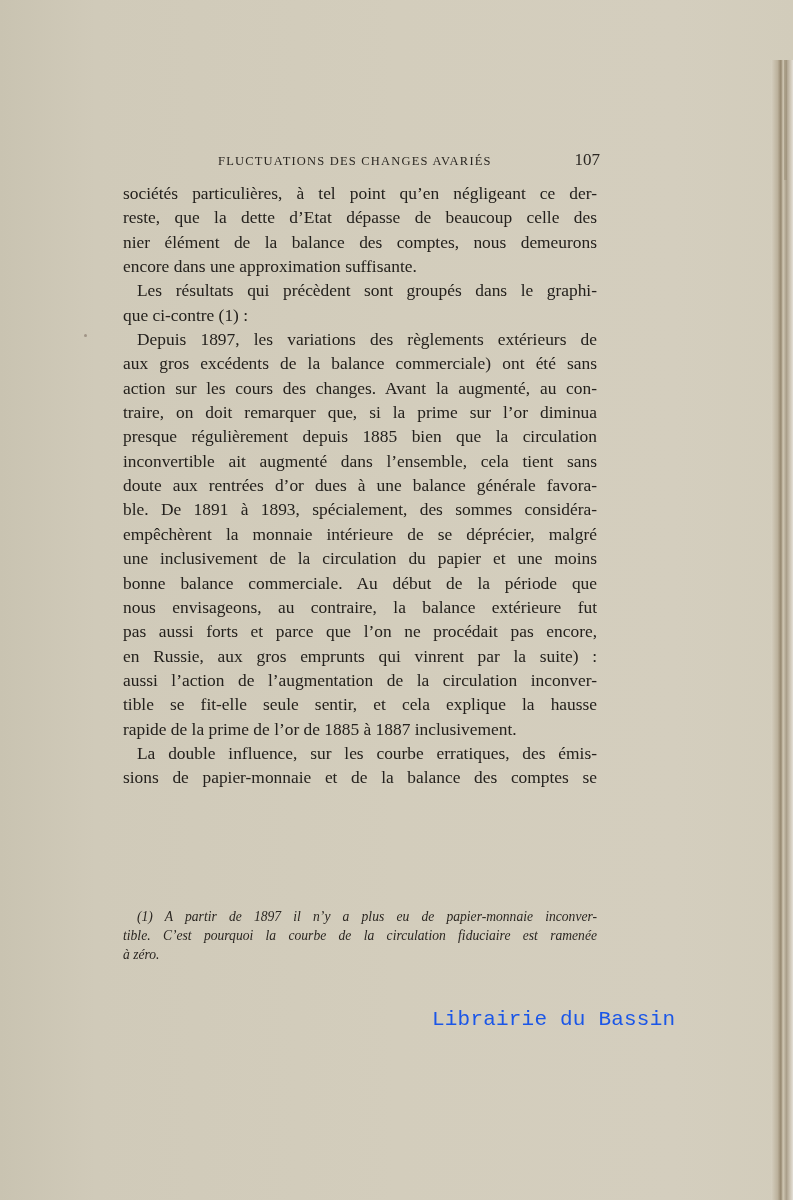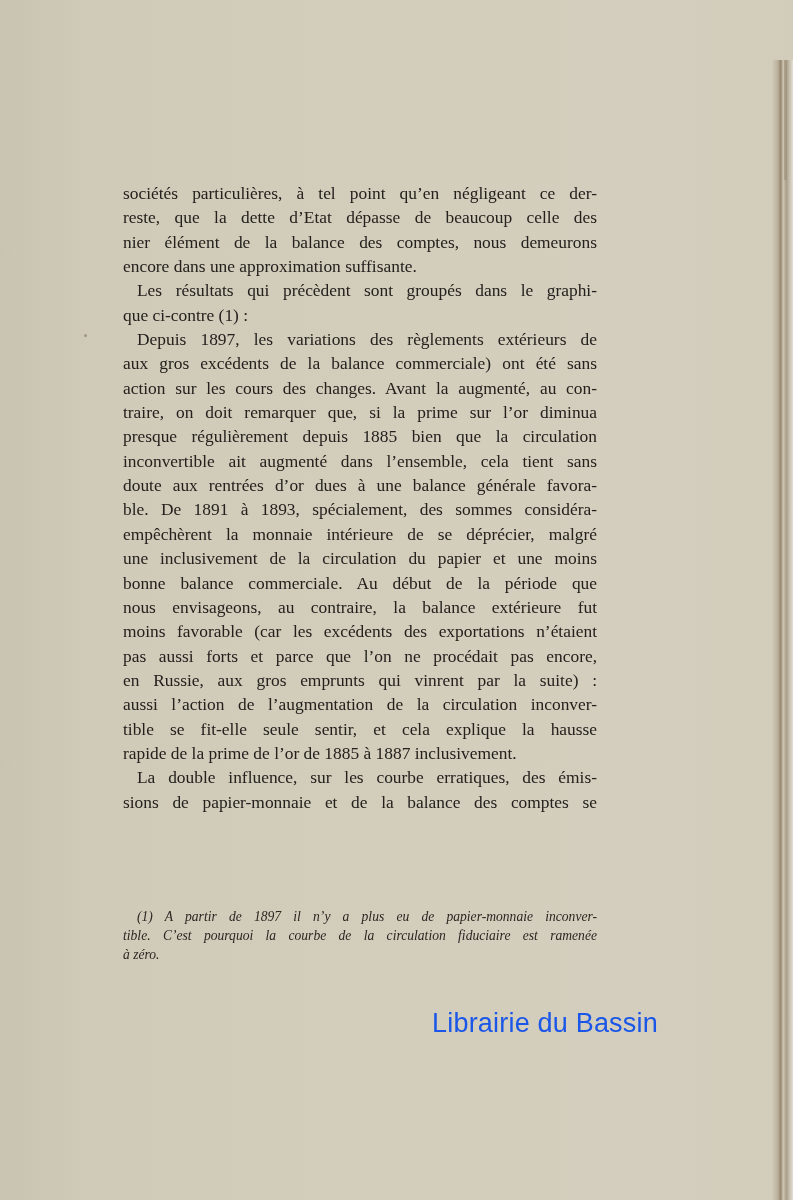--- a/index.html
+++ b/index.html
@@ -100,22 +100,22 @@
       color: #2a2621;
       font-style: italic;
     }
     .footnote .line {
       height: 19px;
     }
     .watermark {
       position: absolute;
       left: 432px;
       top: 1008px;
-      font-family: Liberation Sans, sans-serif;
-      font-size: 27px;
+      font-family: Liberation Mono, monospace;
+      font-size: 21px;
       color: #1a56e8;
       letter-spacing: 0.2px;
     }
     .speck {
       position: absolute;
       width: 3px;
       height: 3px;
       border-radius: 50%;
       background: #8c7d70;
       opacity: 0.7;
@@ -123,41 +123,44 @@
   </style>
 </head>
 <body>
 
 <div class="page">
   <div class="page-edge"></div>
   <div class="page-edge-top"></div>
 
   <span class="speck" style="left:84px; top:334px;"></span>
 
+  <div class="running-head">
+    <span class="running-title">Fluctuations des changes avariés</span>
+    <span class="page-number">107</span>
+  </div>
 
   <div class="body-text">
     <span class="line">sociétés particulières, à tel point qu’en négligeant ce der-</span>
     <span class="line">reste, que la dette d’Etat dépasse de beaucoup celle des</span>
     <span class="line">nier élément de la balance des comptes, nous demeurons</span>
     <span class="line last">encore dans une approximation suffisante.</span>
     <span class="line indent">Les résultats qui précèdent sont groupés dans le graphi-</span>
     <span class="line last">que ci-contre (1) :</span>
     <span class="line indent">Depuis 1897, les variations des règlements extérieurs de</span>
     <span class="line">aux gros excédents de la balance commerciale) ont été sans</span>
     <span class="line">action sur les cours des changes. Avant la augmenté, au con-</span>
     <span class="line">traire, on doit remarquer que, si la prime sur l’or diminua</span>
     <span class="line">presque régulièrement depuis 1885 bien que la circulation</span>
     <span class="line">inconvertible ait augmenté dans l’ensemble, cela tient sans</span>
     <span class="line">doute aux rentrées d’or dues à une balance générale favora-</span>
     <span class="line">ble. De 1891 à 1893, spécialement, des sommes considéra-</span>
     <span class="line">empêchèrent la monnaie intérieure de se déprécier, malgré</span>
     <span class="line">une inclusivement de la circulation du papier et une moins</span>
     <span class="line">bonne balance commerciale. Au début de la période que</span>
     <span class="line">nous envisageons, au contraire, la balance extérieure fut</span>
-    <span class="line">moins favorable (car les excédents des exportations n’étaient</span>
     <span class="line">pas aussi forts et parce que l’on ne procédait pas encore,</span>
     <span class="line">en Russie, aux gros emprunts qui vinrent par la suite) :</span>
     <span class="line">aussi l’action de l’augmentation de la circulation inconver-</span>
     <span class="line">tible se fit-elle seule sentir, et cela explique la hausse</span>
     <span class="line last">rapide de la prime de l’or de 1885 à 1887 inclusivement.</span>
     <span class="line indent">La double influence, sur les courbe erratiques, des émis-</span>
     <span class="line">sions de papier-monnaie et de la balance des comptes se</span>
   </div>
 
   <div class="footnote">

